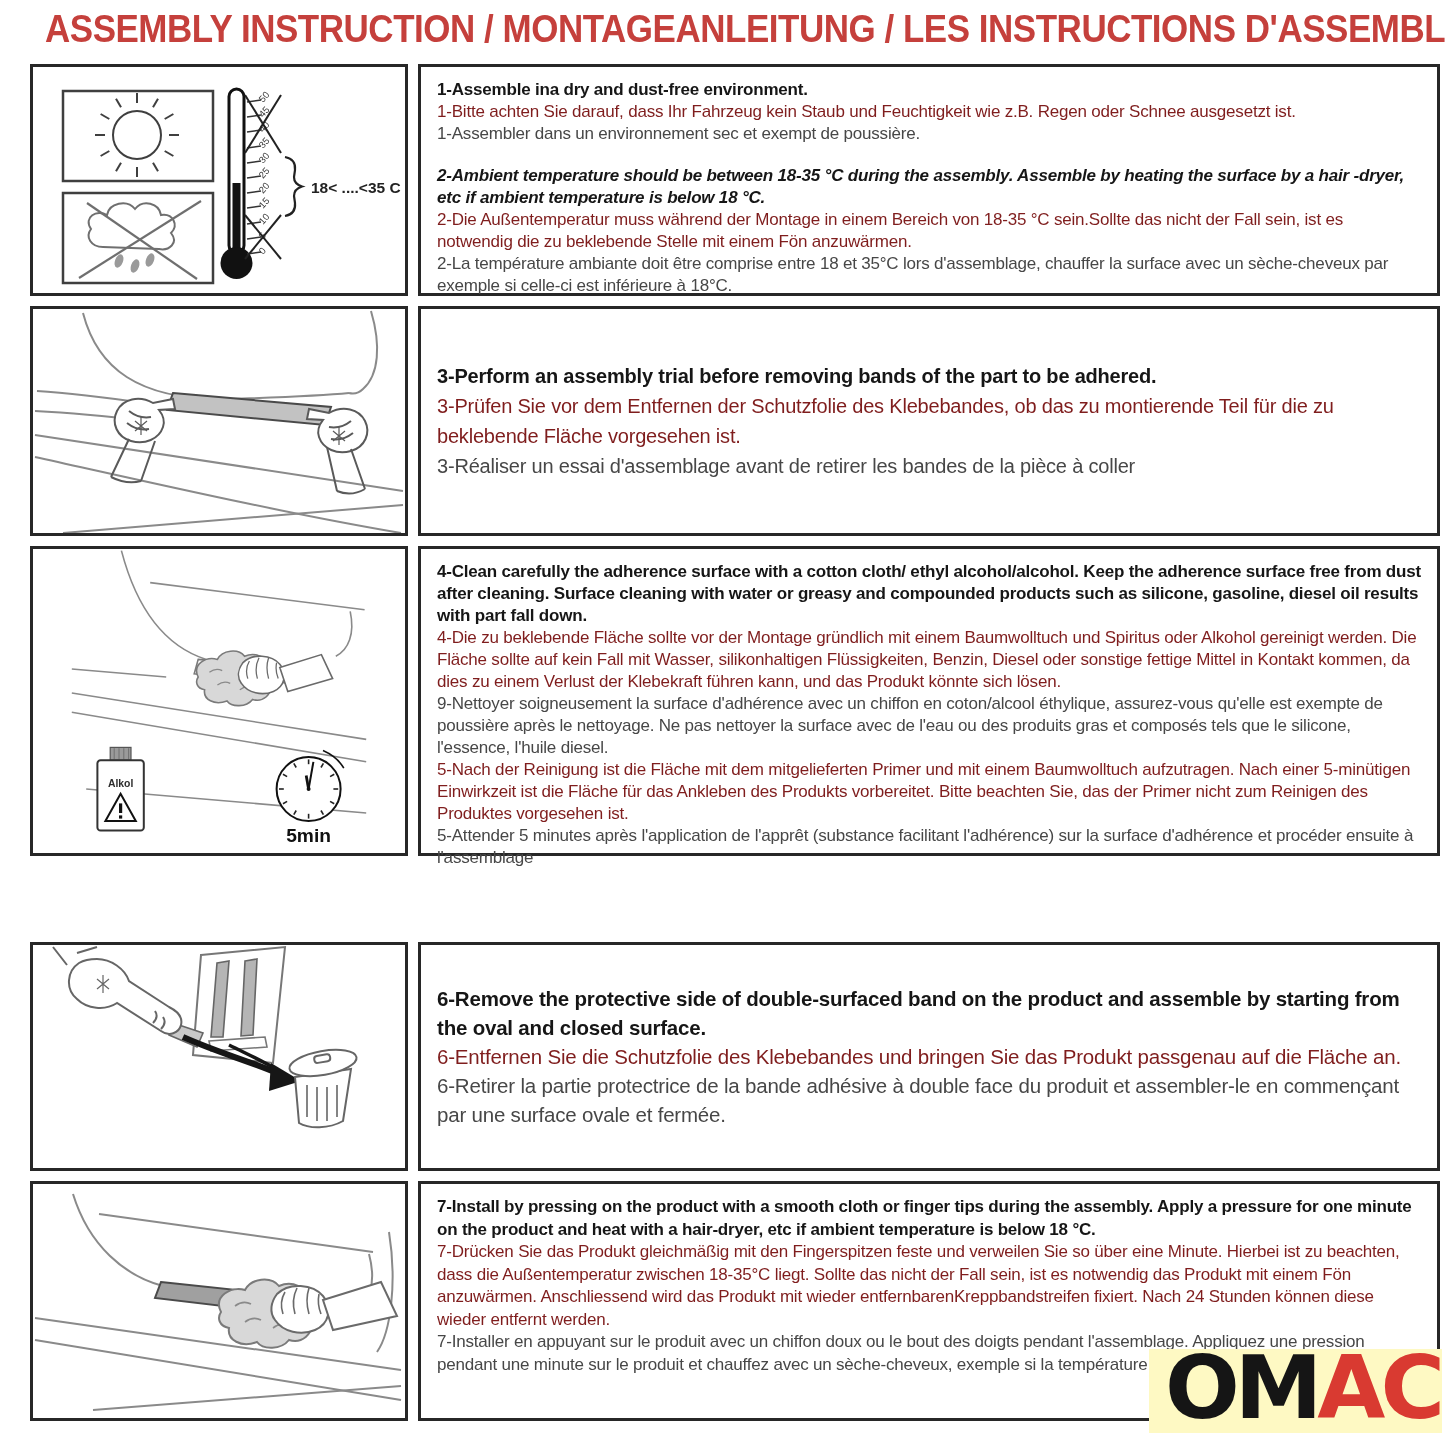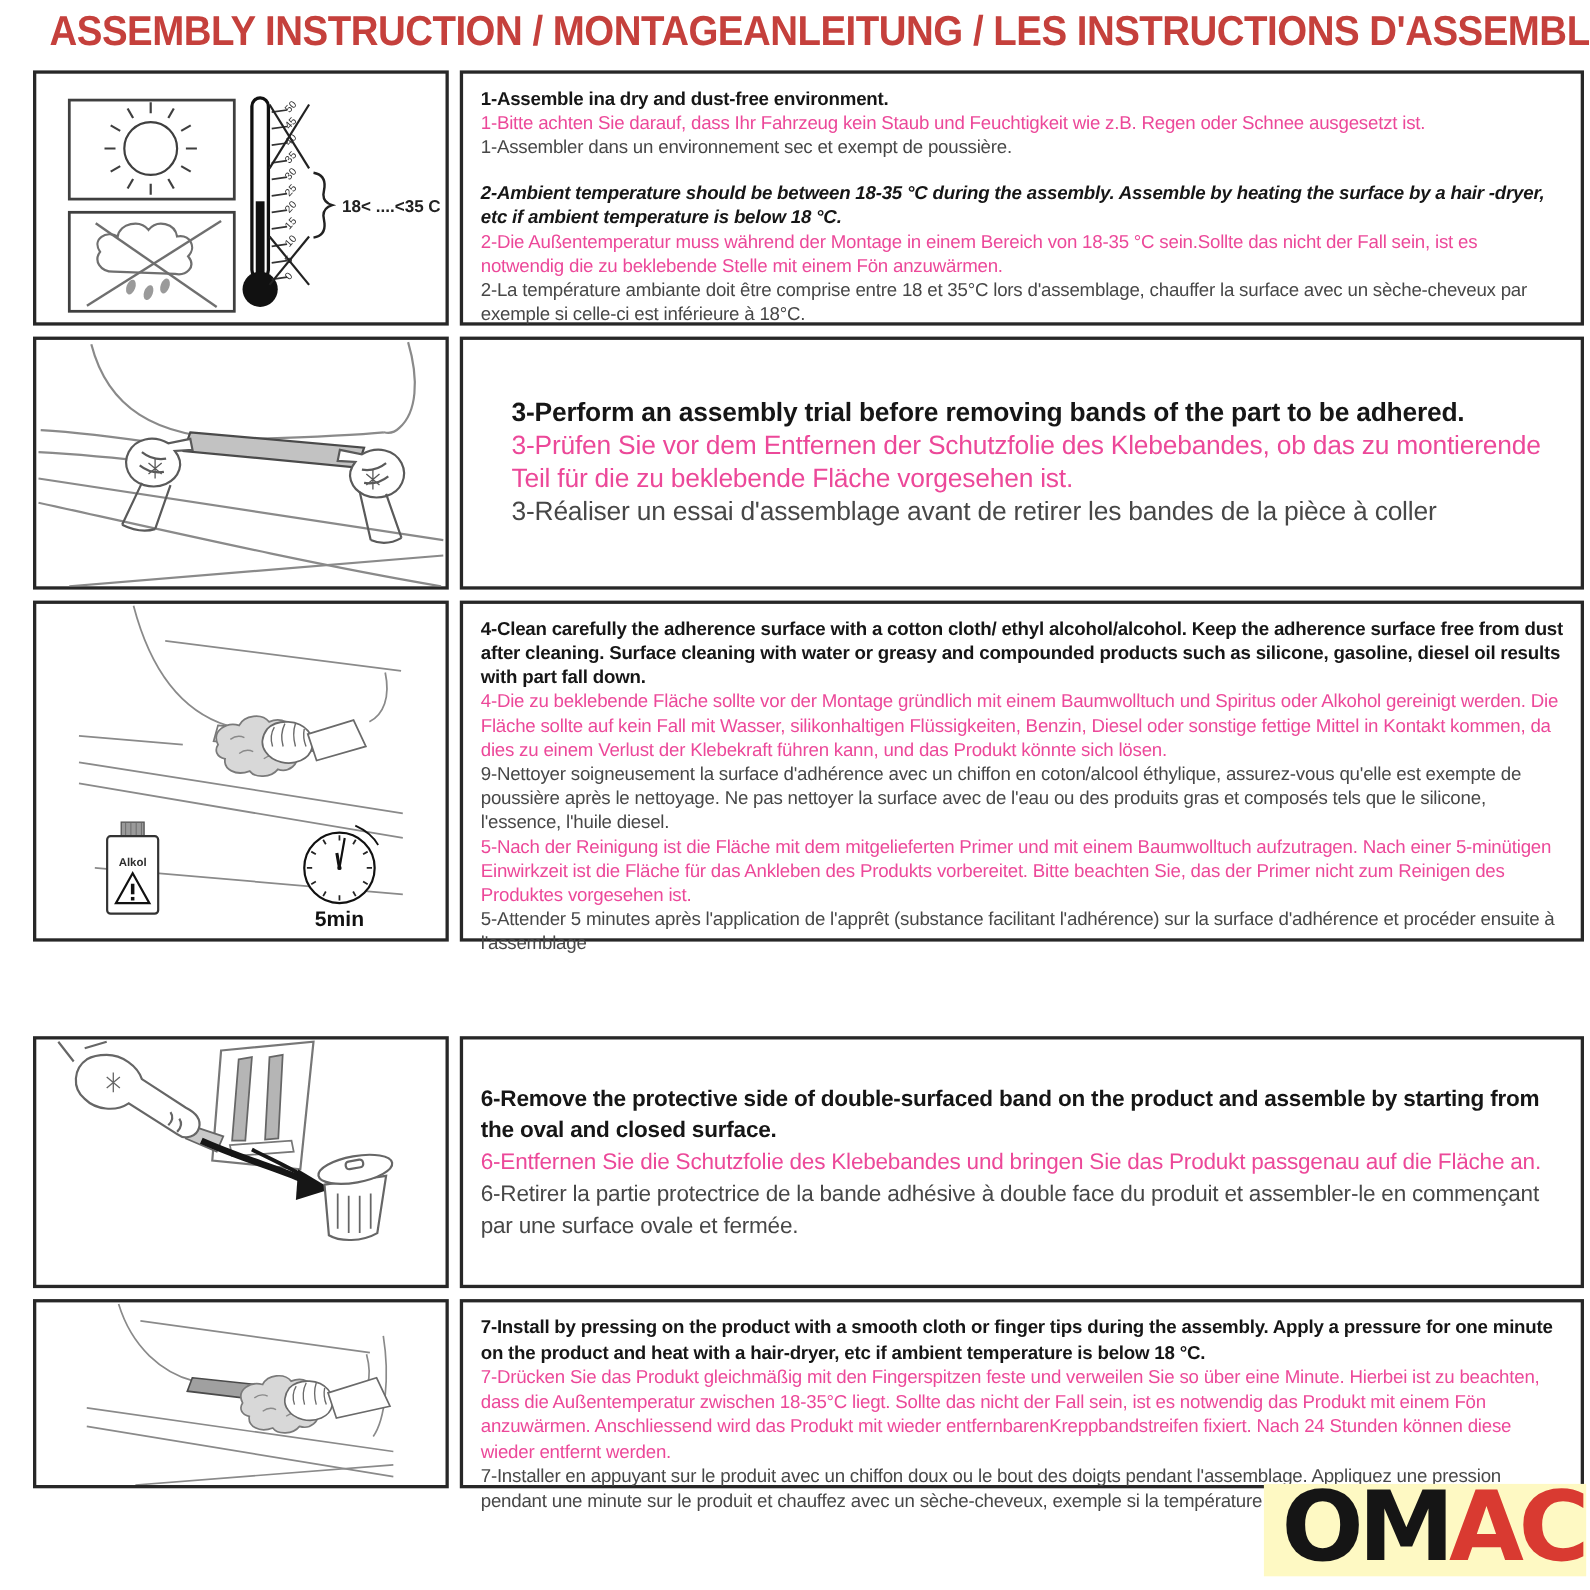--- a/index.html
+++ b/index.html
@@ -8,28 +8,28 @@
   .title{position:absolute;left:45px;top:8px;font-size:38px;font-weight:800;color:#c5403c;
          letter-spacing:-0.5px;white-space:nowrap;transform:scaleX(.92);transform-origin:left center;}
   .box{position:absolute;border:3px solid #272727;background:#fff;box-sizing:border-box;}
   .ill{left:30px;width:378px;}
   .txt{left:418px;width:1022px;padding:12px 16px;box-sizing:border-box;}
   .txt.center{display:flex;flex-direction:column;justify-content:center;}
   .r1{top:64px;height:232px;}
   .r2{top:306px;height:230px;}
   .r3{top:546px;height:310px;}
   .r4{top:942px;height:229px;}
-  .r5{top:1181px;height:172px;}
+  .r5{top:1181px;height:240px;}
   .para{margin:0;letter-spacing:-0.2px;}
   .fs-s .para{font-size:17px;line-height:22px;}
-  .fs-l3 .para{font-size:24px;line-height:30px;margin-left:28px;}
+  .fs-l3 .para{font-size:20px;line-height:30px;}
   .fs-l6 .para{font-size:20.5px;line-height:29px;}
   .fs-s5 .para{font-size:17px;line-height:22.5px;}
   .en{font-weight:700;color:#161616;}
-  .de{font-weight:400;color:#ec4899;}
+  .de{font-weight:400;color:#7f1d1d;}
   .fr{font-weight:400;color:#474747;}
   .sect-gap{margin-top:20px;font-style:italic;}
   .ill svg{display:block;width:100%;height:100%;}
   .logo{position:absolute;right:3px;top:1349px;z-index:5;background:#fef9c3;
         padding:0 2px 6px 16px;font-family:"DejaVu Sans", sans-serif;
         font-weight:700;font-size:88px;line-height:78px;letter-spacing:-5px;white-space:nowrap;}
   .logo .lb{color:#151515;}
   .logo .lr{color:#d93a31;}
   text{font-family:"Liberation Sans", sans-serif;}
 </style>

